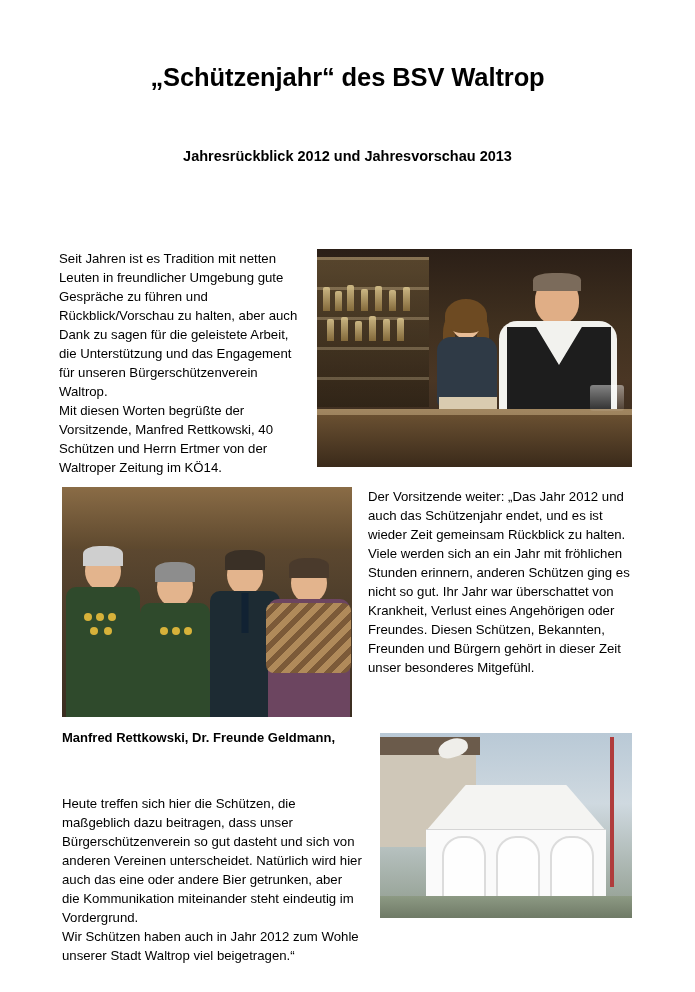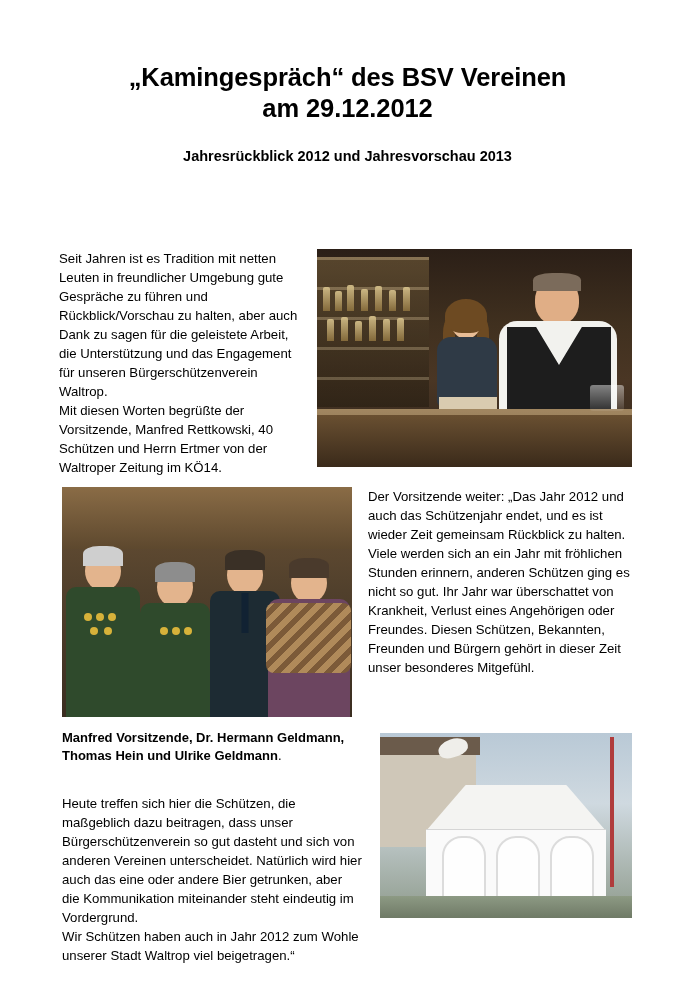--- a/index.html
+++ b/index.html
@@ -291,22 +291,21 @@
     background:#efeeea;
     transform: rotate(-18deg);
   }
 </style>
 </head>
 <body>
 
 <div class="page">
 
   <div class="title">
-    <div>„Kamingespräch“ des BSV Vereinen</div>
-    <div>am 29.12.2012</div>
+    <div>„Schützenjahr“ des BSV Waltrop</div>
   </div>
 
   <div class="subtitle">Jahresrückblick 2012 und Jahresvorschau 2013</div>
 
 
   <div class="col-left-1" style="white-space: pre-line;">Seit Jahren ist es Tradition mit netten Leuten in freundlicher Umgebung gute Gespräche zu führen und Rückblick/Vorschau zu halten, aber auch Dank zu sagen für die geleistete Arbeit, die Unterstützung und das Engagement für unseren Bürgerschützenverein Waltrop.
 Mit diesen Worten begrüßte der Vorsitzende, Manfred Rettkowski, 40 Schützen und Herrn Ertmer von der Waltroper Zeitung im KÖ14.</div>
 
   <div class="photo-bar">
     <div class="bar-bg"></div>
@@ -374,22 +373,21 @@
       <div class="ph"></div>
         <div class="phair" style="background:#4a3a2c;"></div>
         <div class="body"></div>
       <div class="scarf"></div>
     </div>
   </div>
 
   <div class="col-right-2">Der Vorsitzende weiter: „Das Jahr 2012 und auch das Schützenjahr endet, und es ist wieder Zeit gemeinsam Rückblick zu halten. Viele werden sich an ein Jahr mit fröhlichen Stunden erinnern, anderen Schützen  ging es nicht so gut. Ihr Jahr war überschattet von Krankheit, Verlust eines Angehörigen oder Freundes. Diesen Schützen, Bekannten, Freunden und Bürgern gehört in dieser Zeit unser besonderes Mitgefühl.</div>
 
   <div class="caption">
-    <div class="reg">Manfred Vorsitzende, Dr. Hermann Geldmann,</div>
-    <div><span class="reg">Thomas Hein und Ulrike Geldmann</span><span class="tail">.</span></div>
+    <div class="reg">Manfred Rettkowski, Dr. Freunde Geldmann,</div>
   </div>
 
   <div class="col-left-3" style="white-space: pre-line;">Heute  treffen sich hier die Schützen, die maßgeblich dazu beitragen, dass unser Bürgerschützenverein so gut dasteht und sich von anderen Vereinen unterscheidet. Natürlich wird hier auch das eine oder andere Bier getrunken, aber die Kommunikation miteinander steht eindeutig im Vordergrund.
 Wir Schützen haben auch in Jahr 2012 zum Wohle unserer Stadt Waltrop viel beigetragen.“</div>
 
   <div class="photo-tent">
     <div class="tent-bg"></div>
     <div class="tent-house"></div>
     <div class="dish"></div>
     <div class="tent-pole"></div>

